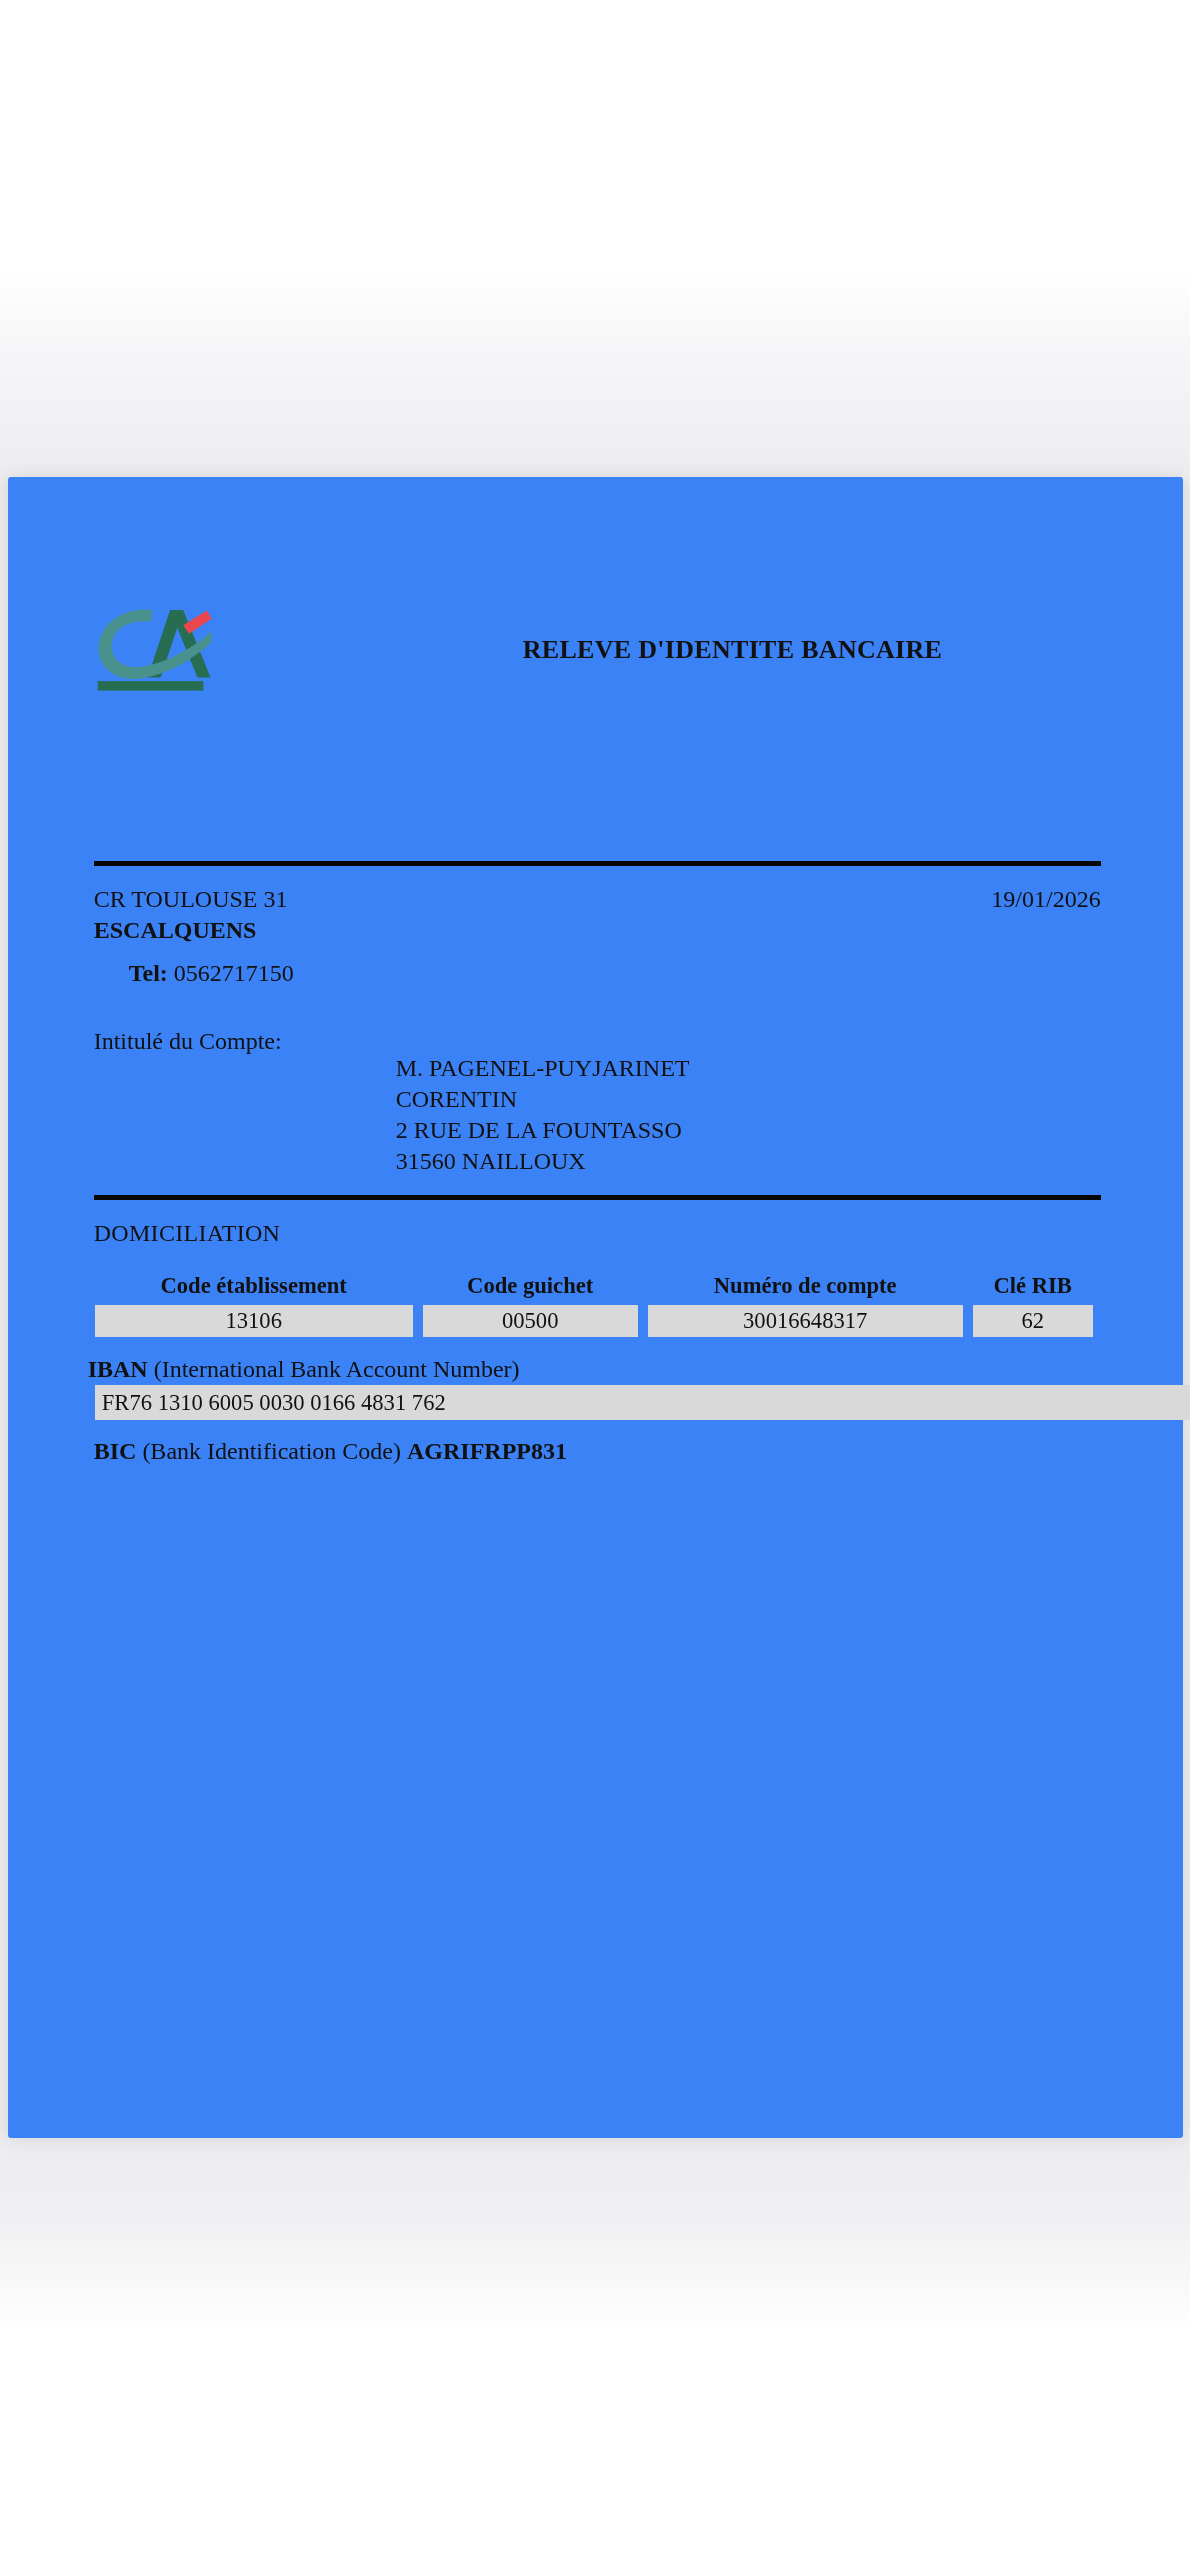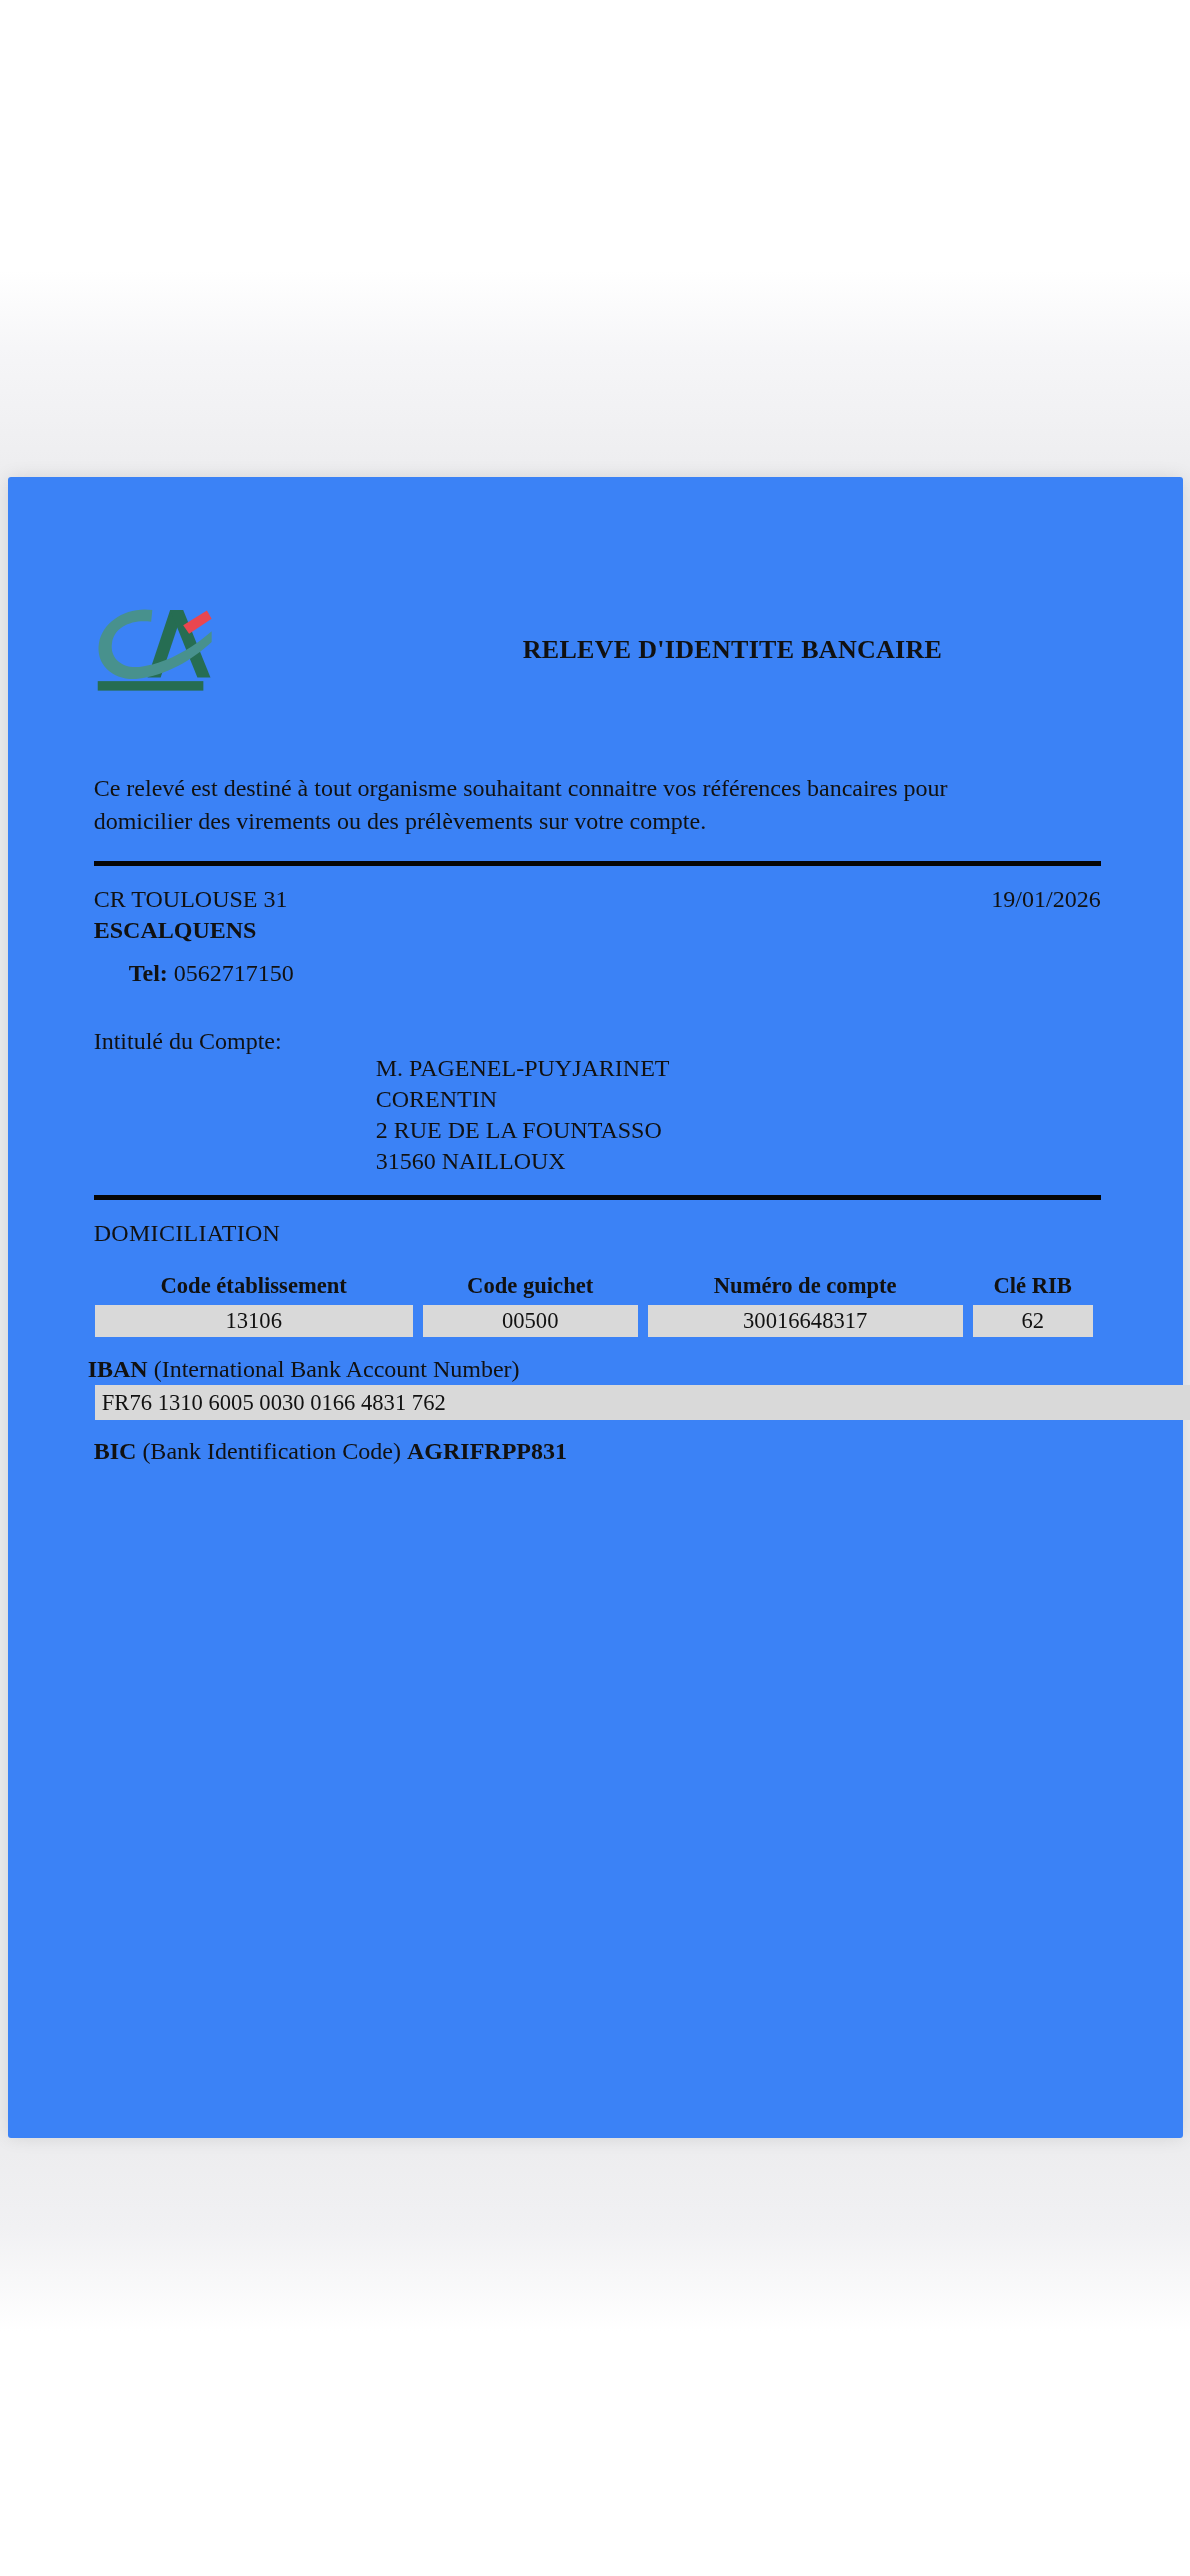--- a/index.html
+++ b/index.html
@@ -32,21 +32,21 @@
   .rule{left:86px;width:1007px;height:4.8px;background:#060606;}
   .rule-1{top:384px;}
   .rule-2{top:718px;}
   .branch-row{
     left:86px;top:409px;width:1007px;display:flex;
     justify-content:space-between;font-size:24px;
   }
   .branch-city{left:86px;top:440px;font-size:24px;font-weight:bold;}
   .tel-line{left:86px;top:483px;font-size:24px;margin-left:35px;}
   .account-label{left:86px;top:551px;font-size:24px;}
-  .account-block{left:368px;top:576px;font-size:24px;line-height:31px;}
+  .account-block{left:388px;top:576px;font-size:24px;line-height:31px;}
   .account-block div{white-space:nowrap;}
   .domiciliation{left:86px;top:743px;font-size:24px;font-weight:normal;letter-spacing:0.3px;}
   .rib-table{
     left:87px;top:793px;width:1000px;
     display:grid;grid-template-columns:318px 215px 315px 120px;
     column-gap:10px;row-gap:3.6px;
   }
   .rib-table .th{
     height:31px;line-height:31px;text-align:center;
     font-size:22.6px;font-weight:bold;white-space:nowrap;
@@ -88,24 +88,20 @@
                Z" fill="#48918d"></path>
 
       <polygon points="150,36 190,11 198,25 160,50" fill="#e9464f"></polygon>
 
       <rect x="6" y="130" width="178" height="16" fill="#266d52"></rect>
     </svg>
   </div>
 
   <div class="abs doc-title">RELEVE D'IDENTITE BANCAIRE</div>
 
-  <div class="abs intro">
-    <div>Ce relevé est destiné à tout organisme souhaitant connaitre vos références bancaires pour</div>
-    <div>domicilier des virements ou des prélèvements sur votre compte.</div>
-  </div>
 
   <div class="abs rule rule-1"></div>
 
   <div class="abs branch-row">
     <span>CR TOULOUSE 31</span>
     <span>19/01/2026</span>
   </div>
   <div class="abs branch-city">ESCALQUENS</div>
 
   <div class="abs tel-line">

